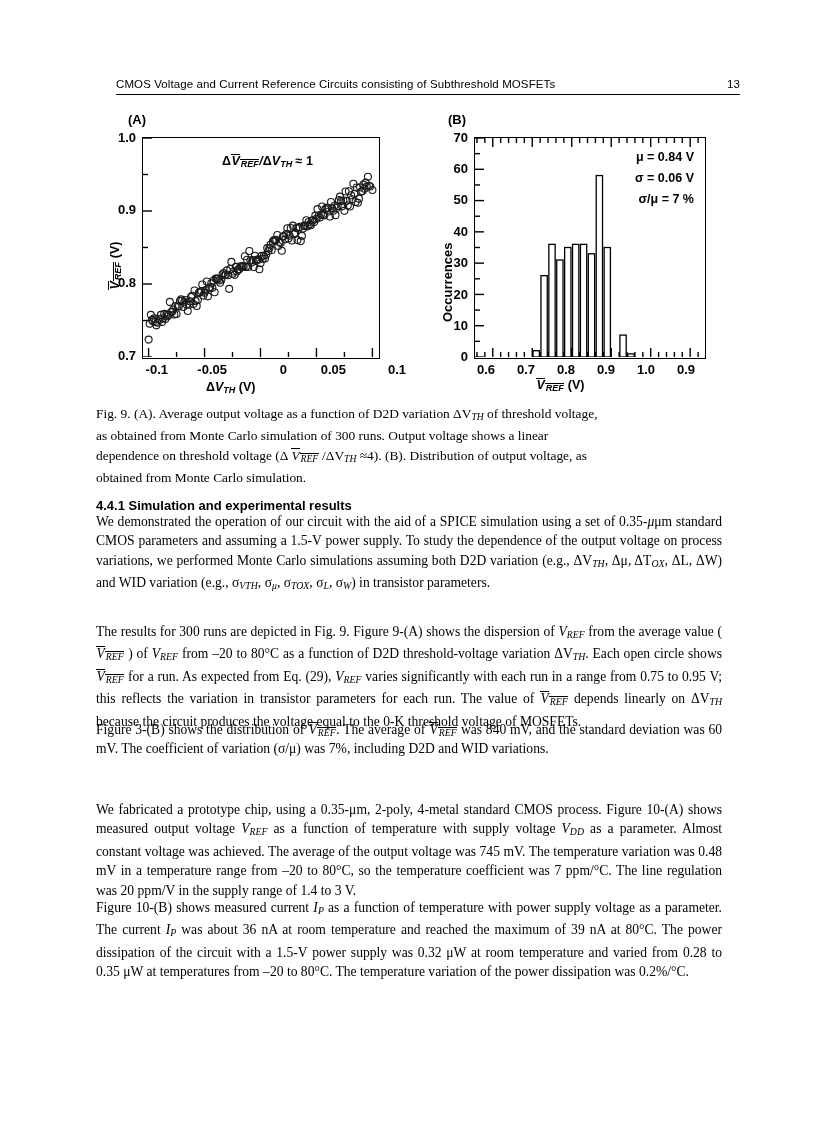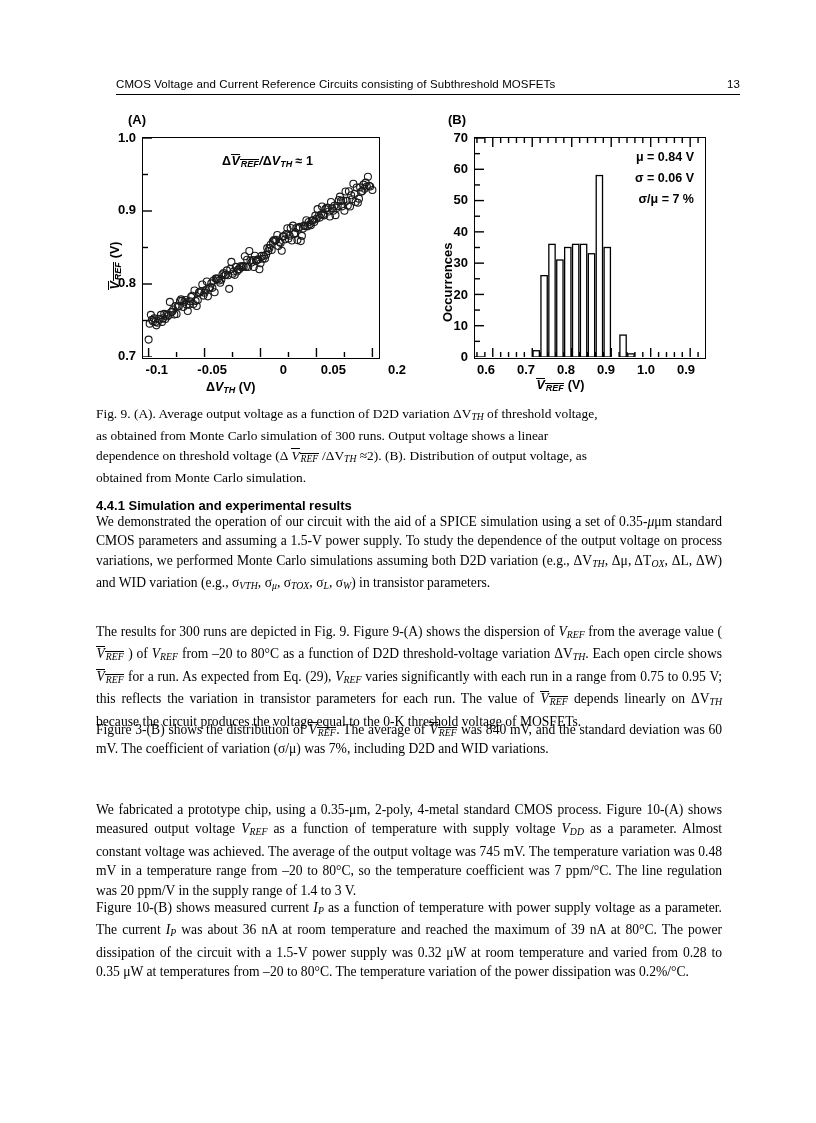--- a/index.html
+++ b/index.html
@@ -310,21 +310,21 @@
       </div>
 
       <div class="annot" style="left:120px;top:42px;">
         Δ<span class="ovl it">V</span><span class="ovl it sub">REF</span><span class="it">/</span>Δ<span class="it">V</span><span class="it sub">TH</span> ≈ 1
       </div>
 
       <div class="xtick" style="left:14px;top:250px;width:52px;">-0.1</div>
       <div class="xtick" style="left:73px;top:250px;width:52px;">-0.05</div>
       <div class="xtick" style="left:133px;top:250px;width:52px;">0</div>
       <div class="xtick" style="left:192px;top:250px;width:52px;">0.05</div>
-      <div class="xtick" style="left:252px;top:250px;width:52px;">0.2</div>
+      <div class="xtick" style="left:252px;top:250px;width:52px;">0.1</div>
 
       <div class="axlabel" style="left:104px;top:268px;">
         Δ<span class="it">V</span><span class="it sub">TH</span>&nbsp;(V)
       </div>
     </div>
 
     <div class="panel panel-b">
       <div class="panel-tag">(B)</div>
 
       <div class="ytick" style="left:2px;top:18px;width:40px;">70</div>
@@ -445,21 +445,21 @@
 
       <div class="axlabel" style="left:110px;top:266px;">
         <span class="ovl it">V</span><span class="ovl it sub">REF</span>&nbsp;(V)
       </div>
     </div>
   </div>
 
   <div class="caption">
     <div><span>Fig. 9. (A). Average output voltage as a function of D2D variation ΔV</span><span class="msub">TH</span><span> of threshold voltage,</span></div>
     <div>as obtained from Monte Carlo simulation of 300 runs. Output voltage shows a linear</div>
-    <div><span>dependence on threshold voltage (Δ </span><span class="ovlsm it">V</span><span class="ovlsm it msub">REF</span><span> /ΔV</span><span class="msub">TH</span><span> ≈2). (B). Distribution of output voltage, as</span></div>
+    <div><span>dependence on threshold voltage (Δ </span><span class="ovlsm it">V</span><span class="ovlsm it msub">REF</span><span> /ΔV</span><span class="msub">TH</span><span> ≈4). (B). Distribution of output voltage, as</span></div>
     <div>obtained from Monte Carlo simulation.</div>
   </div>
 
   <div class="secthead">4.4.1 Simulation and experimental results</div>
 
   <p class="body p1"><span>We demonstrated the operation of our circuit with the aid of a SPICE simulation using a set of 0.35-</span><span style="font-style:italic">μ</span><span>μm standard CMOS parameters and assuming a 1.5-V power supply. To study the dependence of the output voltage on process variations, we performed Monte Carlo simulations assuming both D2D variation (e.g., ΔV</span><span class="msub">TH</span><span>, Δμ, ΔT</span><span class="msub">OX</span><span>, ΔL, ΔW) and WID variation (e.g., σ</span><span class="msub">VTH</span><span>, σ</span><span class="msub">μ</span><span>, σ</span><span class="msub">TOX</span><span>, σ</span><span class="msub">L</span><span>, σ</span><span class="msub">W</span><span>) in transistor parameters.</span></p>
 
   <p class="body p2"><span>The results for 300 runs are depicted in Fig. 9. Figure 9-(A) shows the dispersion of </span><span class="it">V</span><span class="it msub">REF</span><span> from the average value (</span><span class="ovlsm it">V</span><span class="ovlsm it msub">REF</span><span> ) of </span><span class="it">V</span><span class="it msub">REF</span><span> from –20 to 80°C as a function of D2D threshold-voltage variation ΔV</span><span class="msub">TH</span><span>. Each open circle shows </span><span class="ovlsm it">V</span><span class="ovlsm it msub">REF</span><span> for a run. As expected from Eq. (29), </span><span class="it">V</span><span class="it msub">REF</span><span> varies significantly with each run in a range from 0.75 to 0.95 V; this reflects the variation in transistor parameters for each run. The value of </span><span class="ovlsm it">V</span><span class="ovlsm it msub">REF</span><span> depends linearly on ΔV</span><span class="msub">TH</span><span> because the circuit produces the voltage equal to the 0-K threshold voltage of MOSFETs.</span></p>
 
   <p class="body p3"><span>Figure 3-(B) shows the distribution of </span><span class="ovlsm it">V</span><span class="ovlsm it msub">REF</span><span>. The average of </span><span class="ovlsm it">V</span><span class="ovlsm it msub">REF</span><span> was 840 mV, and the standard deviation was 60 mV. The coefficient of variation (σ/μ) was 7%, including D2D and WID variations.</span></p>

